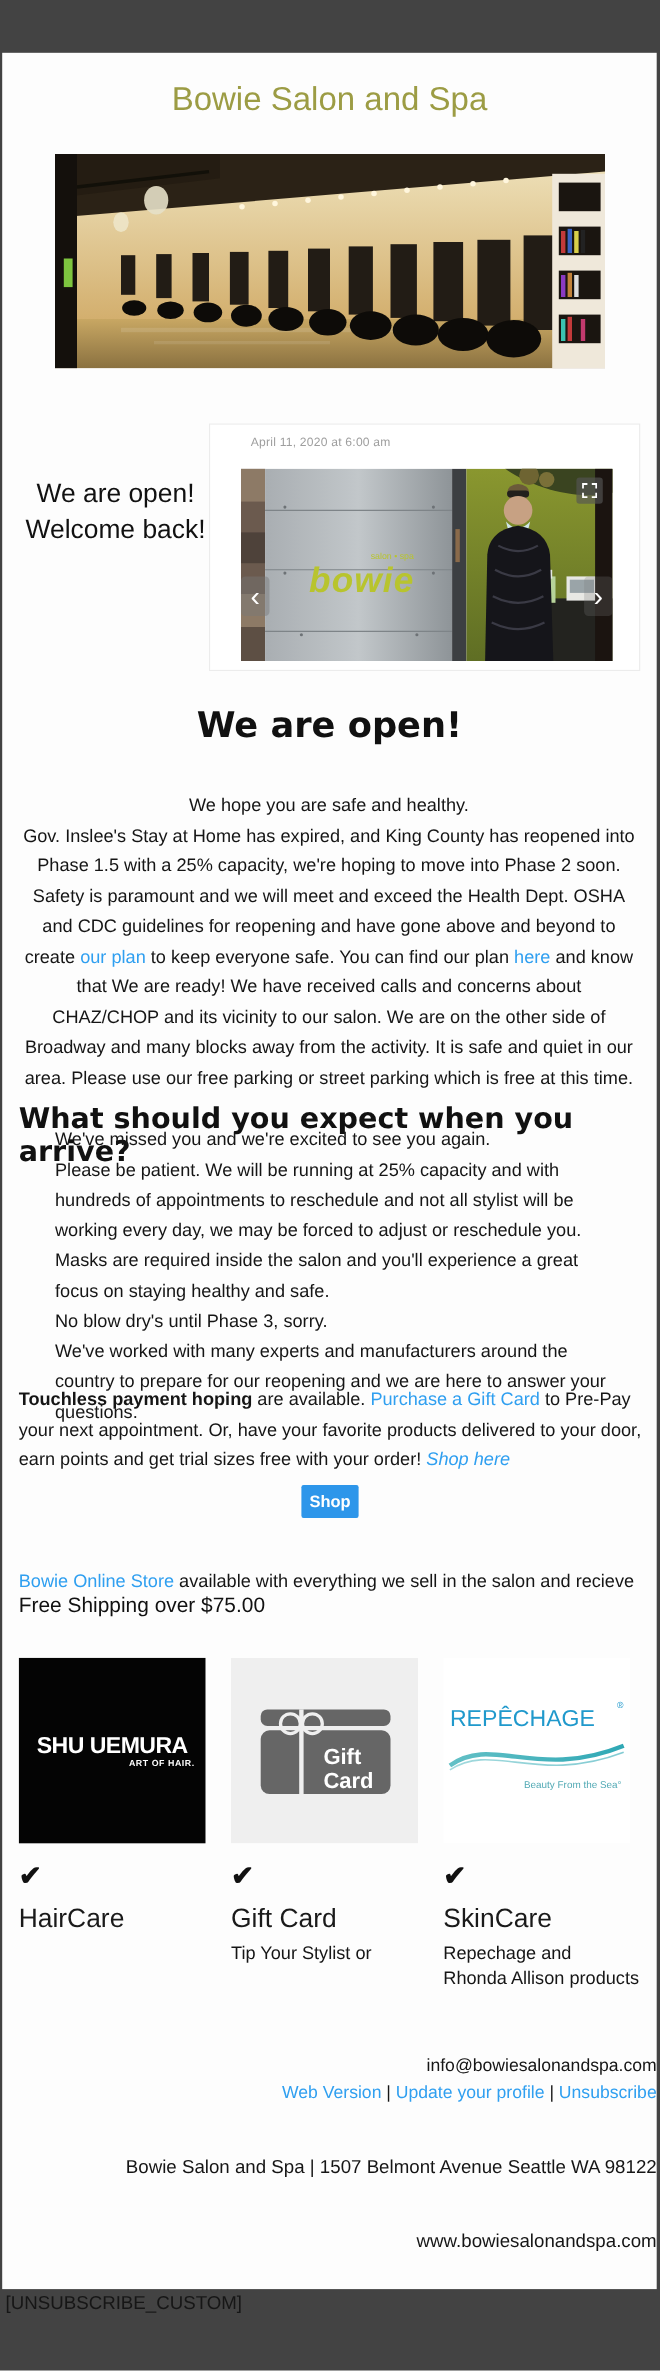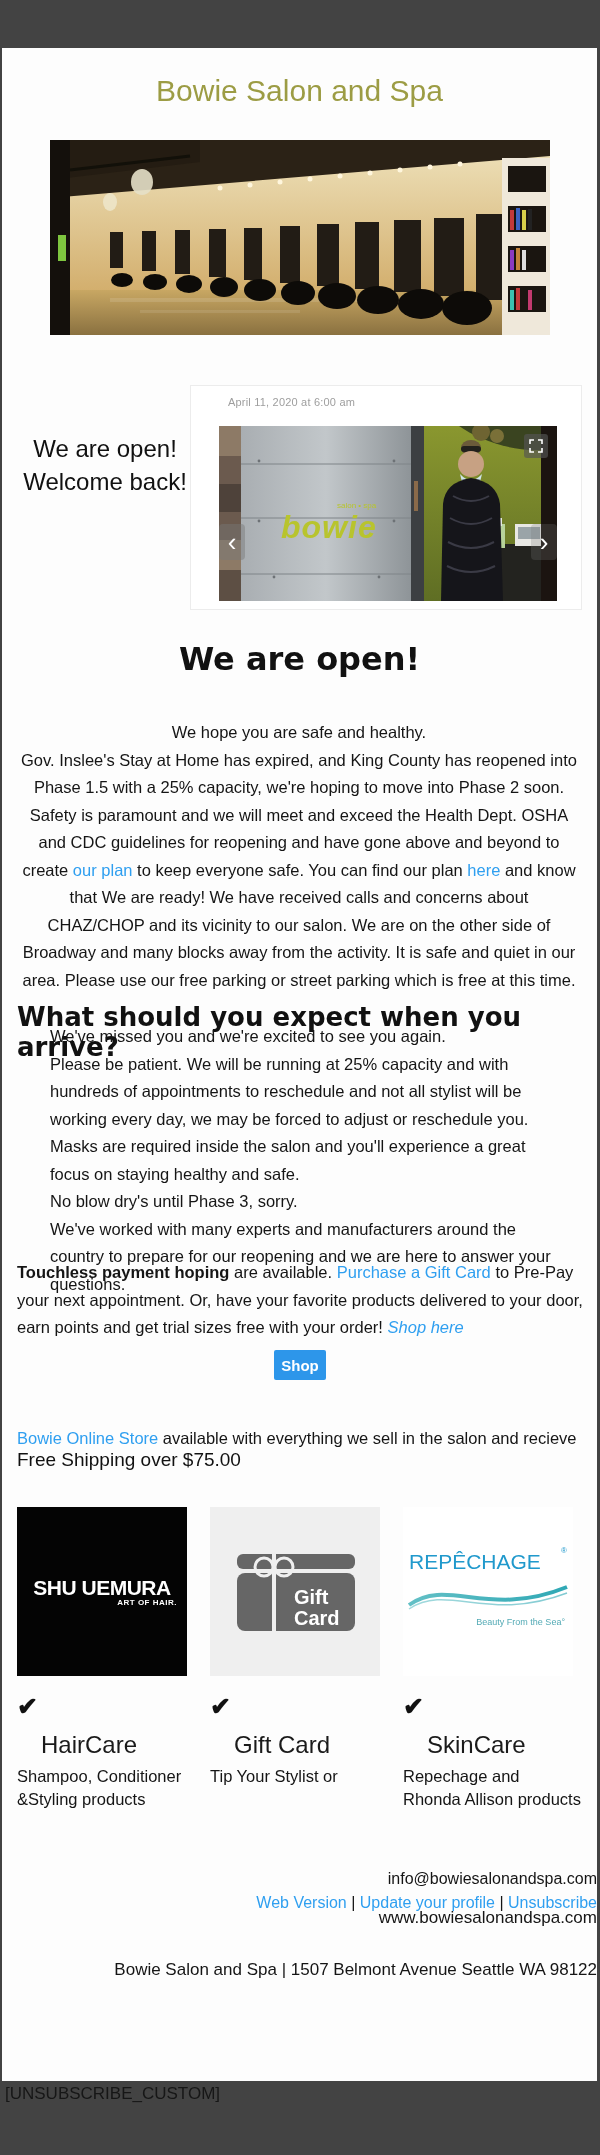--- a/index.html
+++ b/index.html
@@ -75,32 +75,32 @@
   .pcol-2{left:208px;}
   .pcol-3{left:401px;}
   .pimg{top:1459px;height:169px;overflow:hidden;}
   .shu-box{
     background:#040404;color:#fff;display:flex;flex-direction:column;
     align-items:center;justify-content:center;height:100%;
   }
   .shu-main{font-size:21px;font-weight:700;letter-spacing:-.5px;line-height:21px;}
   .shu-sub{font-size:8px;font-weight:700;letter-spacing:.5px;align-self:flex-end;margin-right:10px;}
   .pcheck{top:1645px;font-size:25px;font-weight:700;color:#111;line-height:26px;}
-  .ptitle{top:1683px;font-size:24px;line-height:28px;color:#1a1a1a;margin-left:24px;}
+  .ptitle{top:1683px;font-size:24px;line-height:28px;color:#1a1a1a;}
   .pdesc{top:1717px;font-size:16.5px;line-height:23px;color:#151515;width:178px;}
   .pdesc p{margin:0;}
   .pdesc p + p{margin-top:9px;}
   
   .f-center{left:0;width:100%;text-align:right;color:#151515;}
   .f-email{top:1821px;font-size:16px;line-height:19px;}
   .f-links{top:1845px;font-size:16px;line-height:19px;}
   .f-links .sep{color:#151515;}
   .f-addr{top:1912px;font-size:17px;line-height:20px;}
   .f-phone{top:1947px;font-size:17px;line-height:20px;}
-  .f-www{top:1860px;font-size:17px;line-height:20px;}
+  .f-www{top:1980px;font-size:17px;line-height:20px;}
   .unsub{
     position:absolute;left:5px;top:2084px;
     font-size:17px;color:#161616;
   }
   svg text{font-family:"Liberation Sans",sans-serif;}
 </style>
 </head>
 <body>
 
 <div id="email-body">
@@ -342,23 +342,20 @@
   </div>
 
   <div class="abs pcheck pcol pcol-1">✔</div>
   <div class="abs pcheck pcol pcol-2">✔</div>
   <div class="abs pcheck pcol pcol-3">✔</div>
 
   <div class="abs ptitle pcol pcol-1">HairCare</div>
   <div class="abs ptitle pcol pcol-2">Gift Card</div>
   <div class="abs ptitle pcol pcol-3">SkinCare</div>
 
-  <div class="abs pdesc pcol-1">
-    <p>Shampoo, Conditioner &amp;Styling products</p>
-  </div>
   <div class="abs pdesc pcol-2">
     <p>Tip Your Stylist or</p>
   </div>
   <div class="abs pdesc pcol-3">
     <p>Repechage and Rhonda Allison products</p>
   </div>
 
   <div class="abs f-center f-email">info@bowiesalonandspa.com</div>
   <div class="abs f-center f-links">
     <a class="lnk" href="#">Web Version</a>

